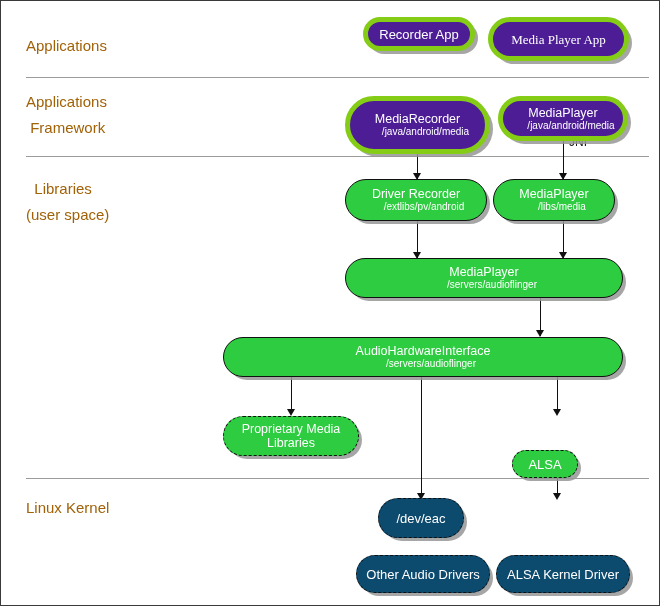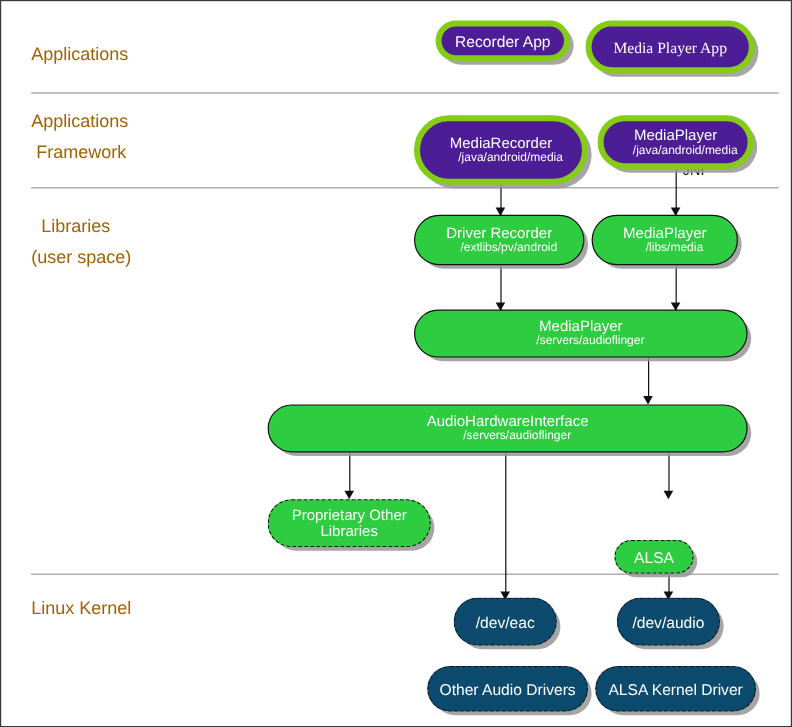--- a/index.html
+++ b/index.html
@@ -175,35 +175,32 @@
     <span class="t1">MediaPlayer</span>
     <span class="t2">/servers/audioflinger</span>
   </div>
 
   <div class="node green" style="left:222px; top:336px; width:400px; height:40px;">
     <span class="t1">AudioHardwareInterface</span>
     <span class="t2">/servers/audioflinger</span>
   </div>
 
   <div class="node green dashed" style="left:222px; top:415px; width:136px; height:40px;">
-    <span class="t1">Proprietary Other</span>
+    <span class="t1">Proprietary Media</span>
     <span class="t1">Libraries</span>
   </div>
 
   <div class="node green dashed one-line" style="left:511px; top:415px; width:66px; height:28px;margin-top:34px;">
     <span class="t1">ALSA</span>
   </div>
 
   <div class="node red dashed one-line" style="left:377px; top:497px; width:86px; height:40px;">
     <span class="t1">/dev/eac</span>
   </div>
 
-  <div class="node red dashed one-line" style="left:513px; top:497px; width:86px; height:40px;">
-    <span class="t1">/dev/audio</span>
-  </div>
 
   <div class="node red dashed one-line" style="left:355px; top:554px; width:134px; height:38px;">
     <span class="t1">Other Audio Drivers</span>
   </div>
 
   <div class="node red dashed one-line" style="left:495px; top:554px; width:134px; height:38px;">
     <span class="t1">ALSA Kernel Driver</span>
   </div>
 
 </div>

